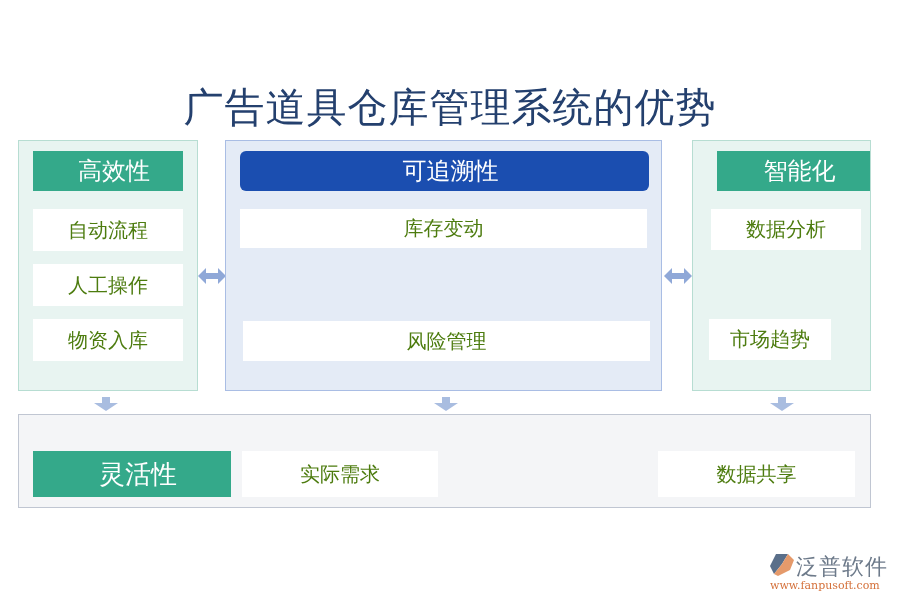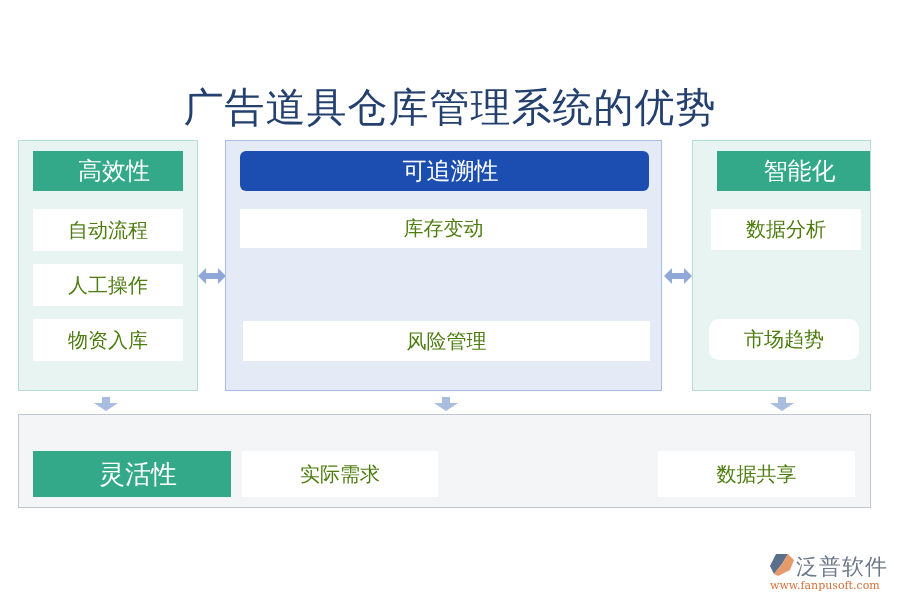--- a/index.html
+++ b/index.html
@@ -44,21 +44,21 @@
   <div class="item" style="left:17px; top:180px; width:407px; height:40px; line-height:40px;">风险管理</div>
 </div>
 
 <svg class="arrow-h" style="left:664px; top:268px;" viewBox="0 0 28 16">
   <polygon points="0,8 8,0 8,5 20,5 20,0 28,8 20,16 20,11 8,11 8,16" fill="#8fa8d8"></polygon>
 </svg>
 
 <div class="panel p-right">
   <div class="hdr green" style="left:12px; top:10px; width:153px; height:40px; line-height:40px;margin-left:12px;">智能化</div>
   <div class="item" style="left:18px; top:68px; width:150px; height:41px; line-height:41px;">数据分析</div>
-  <div class="item" style="left:16px; top:178px; width:150px; height:41px; line-height:41px;border-radius:10px;">市场趋势</div>
+  <div class="item" style="left:16px; top:178px; width:122px; height:41px; line-height:41px;">市场趋势</div>
 </div>
 
 <svg class="arrow-d" style="left:94px; top:397px;" viewBox="0 0 24 14">
   <polygon points="8,0 16,0 16,6 24,6 12,14 0,6 8,6" fill="#a9bde0"></polygon>
 </svg>
 <svg class="arrow-d" style="left:434px; top:397px;" viewBox="0 0 24 14">
   <polygon points="8,0 16,0 16,6 24,6 12,14 0,6 8,6" fill="#a9bde0"></polygon>
 </svg>
 <svg class="arrow-d" style="left:770px; top:397px;" viewBox="0 0 24 14">
   <polygon points="8,0 16,0 16,6 24,6 12,14 0,6 8,6" fill="#a9bde0"></polygon>

